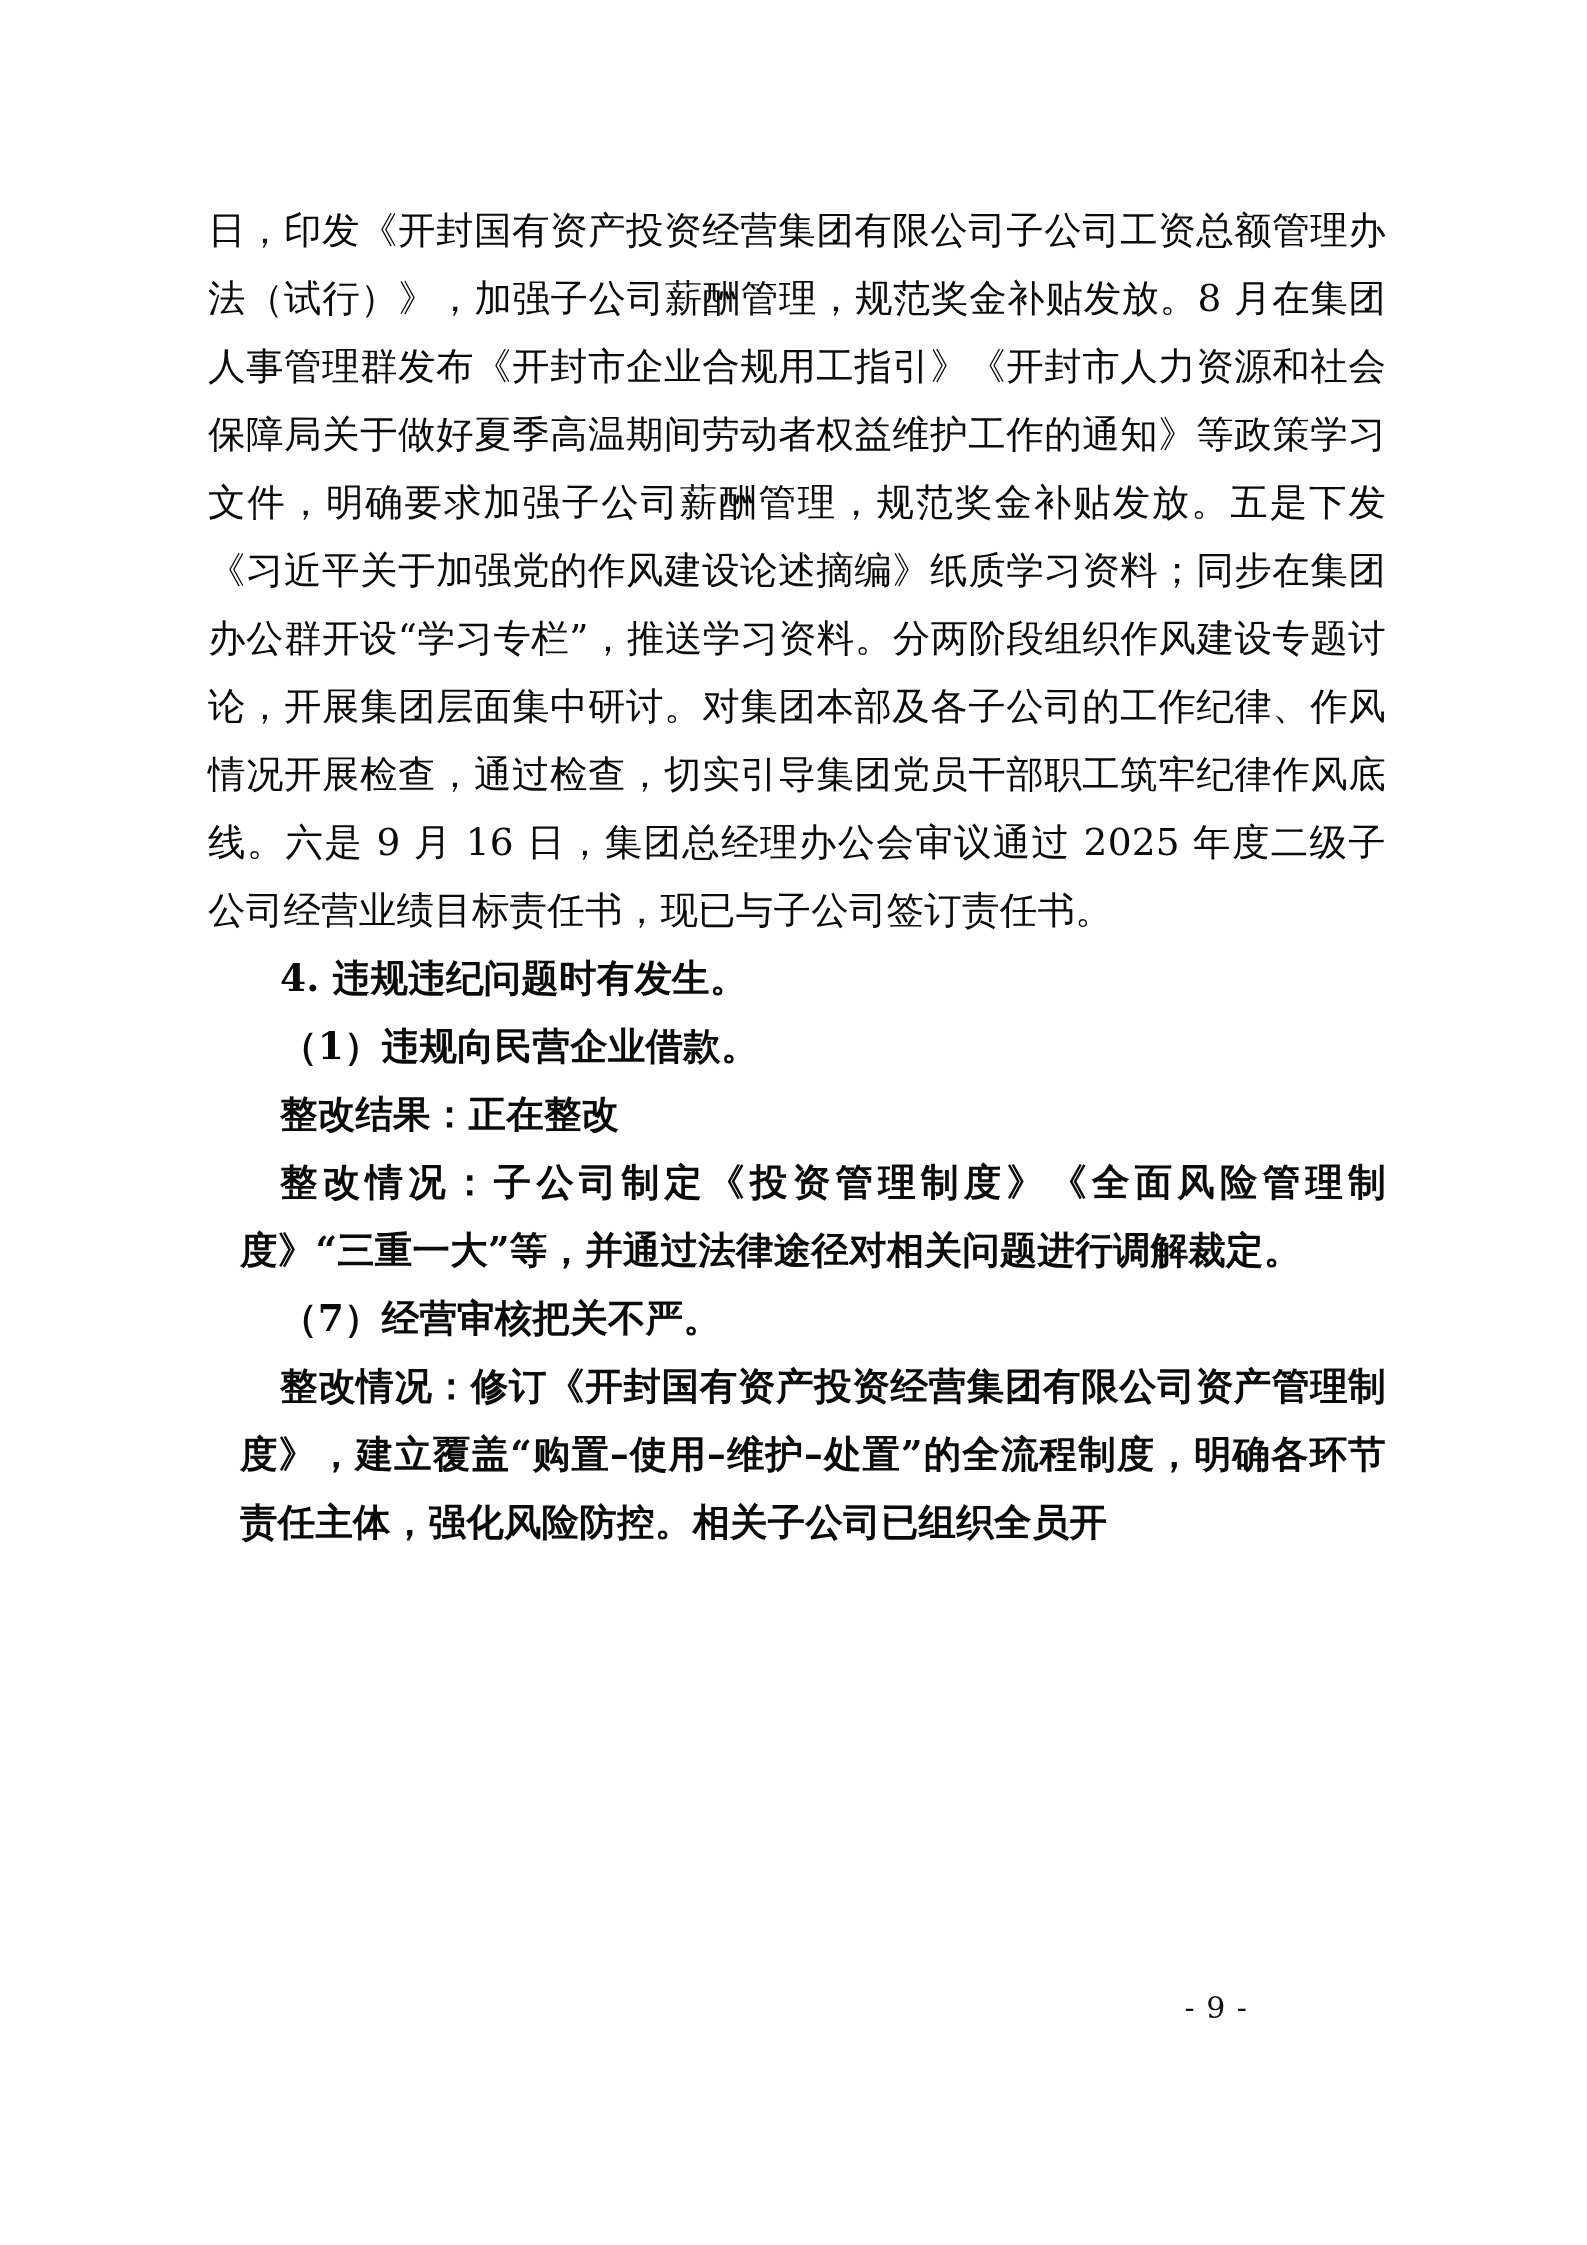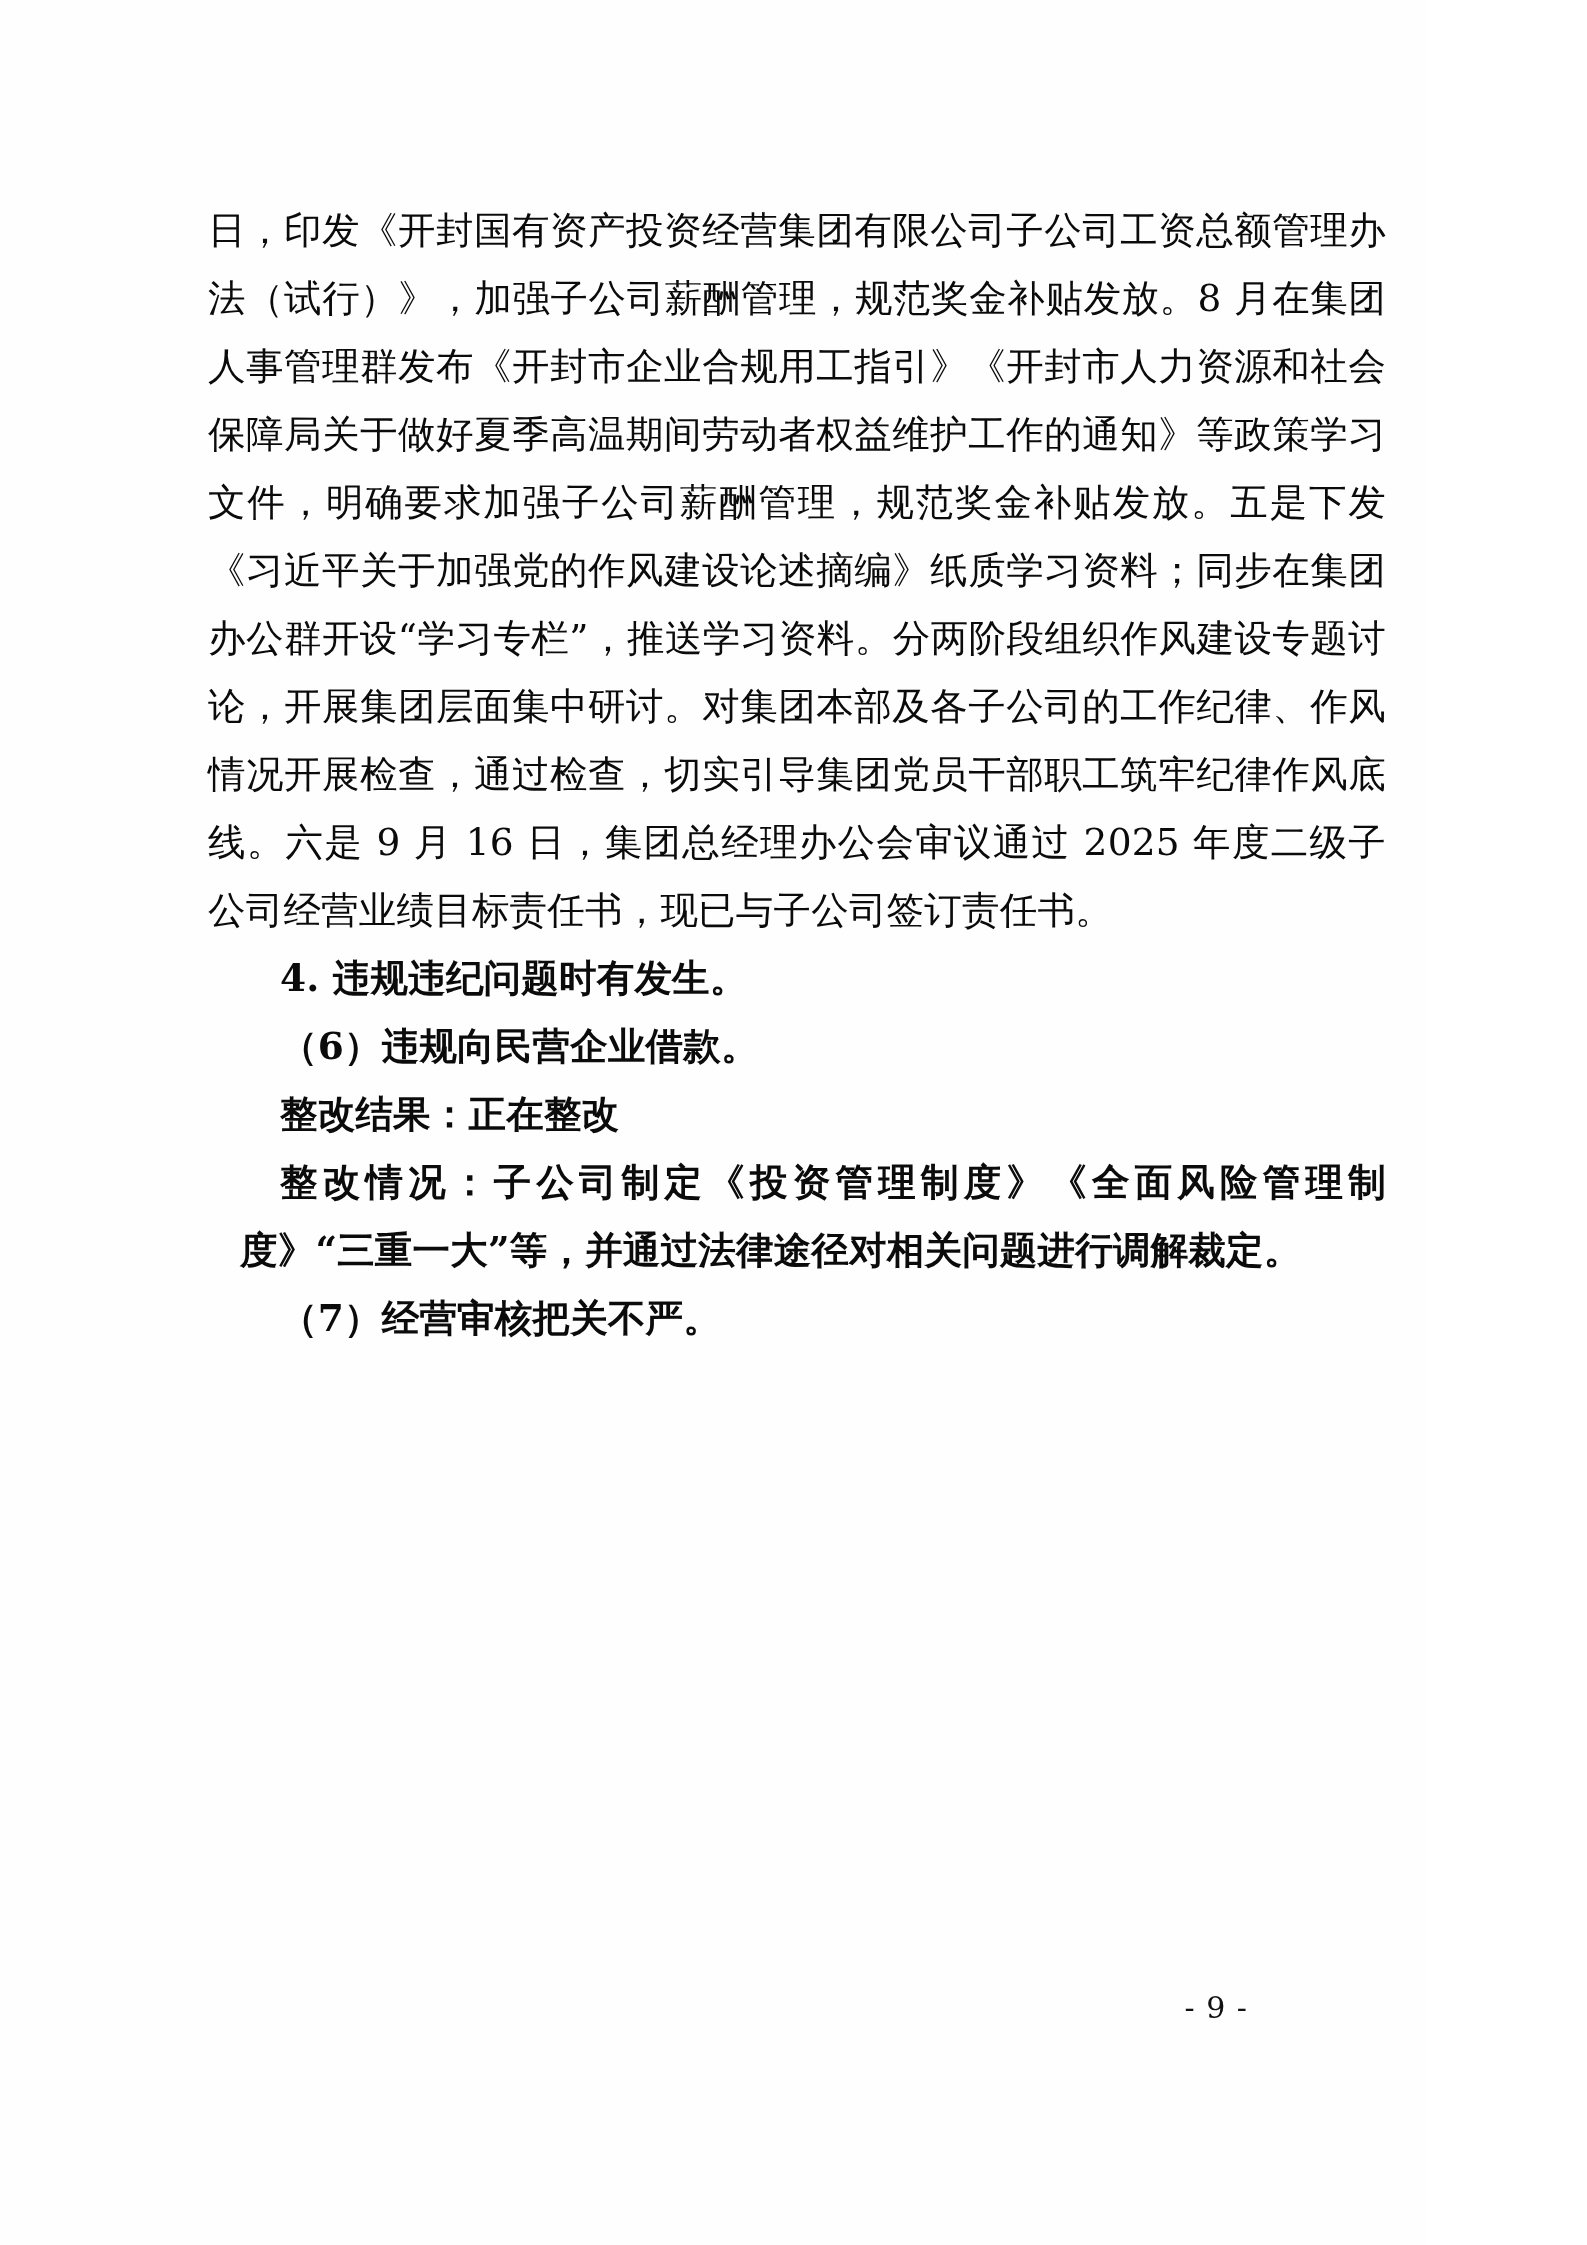--- a/index.html
+++ b/index.html
@@ -55,19 +55,20 @@
     letter-spacing: 1px;
   }
 </style>
 </head>
 <body>
 
 <div class="page">
   <div class="body-col">
     <p class="">日，印发《开封国有资产投资经营集团有限公司子公司工资总额管理办法（试行）》，加强子公司薪酬管理，规范奖金补贴发放。8 月在集团人事管理群发布《开封市企业合规用工指引》《开封市人力资源和社会保障局关于做好夏季高温期间劳动者权益维护工作的通知》等政策学习文件，明确要求加强子公司薪酬管理，规范奖金补贴发放。五是下发《习近平关于加强党的作风建设论述摘编》纸质学习资料；同步在集团办公群开设“学习专栏”，推送学习资料。分两阶段组织作风建设专题讨论，开展集团层面集中研讨。对集团本部及各子公司的工作纪律、作风情况开展检查，通过检查，切实引导集团党员干部职工筑牢纪律作风底线。六是 9 月 16 日，集团总经理办公会审议通过 2025 年度二级子公司经营业绩目标责任书，现已与子公司签订责任书。</p>
     <p class="indent bold">4. 违规违纪问题时有发生。</p>
-    <p class="indent bold">（6）违规向民营企业借款。</p>
+    <p class="indent bold">（1）违规向民营企业借款。</p>
     <p class="indent bold">整改结果：正在整改</p>
     <p class="indent bold">整改情况：子公司制定《投资管理制度》《全面风险管理制度》“三重一大”等，并通过法律途径对相关问题进行调解裁定。</p>
     <p class="indent bold">（7）经营审核把关不严。</p>
+    <p class="indent bold">整改情况：修订《开封国有资产投资经营集团有限公司资产管理制度》，建立覆盖“购置–使用–维护–处置”的全流程制度，明确各环节责任主体，强化风险防控。相关子公司已组织全员开</p>
   </div>
   <div class="page-number">- 9 -</div>
 </div>
 
 </body></html>

